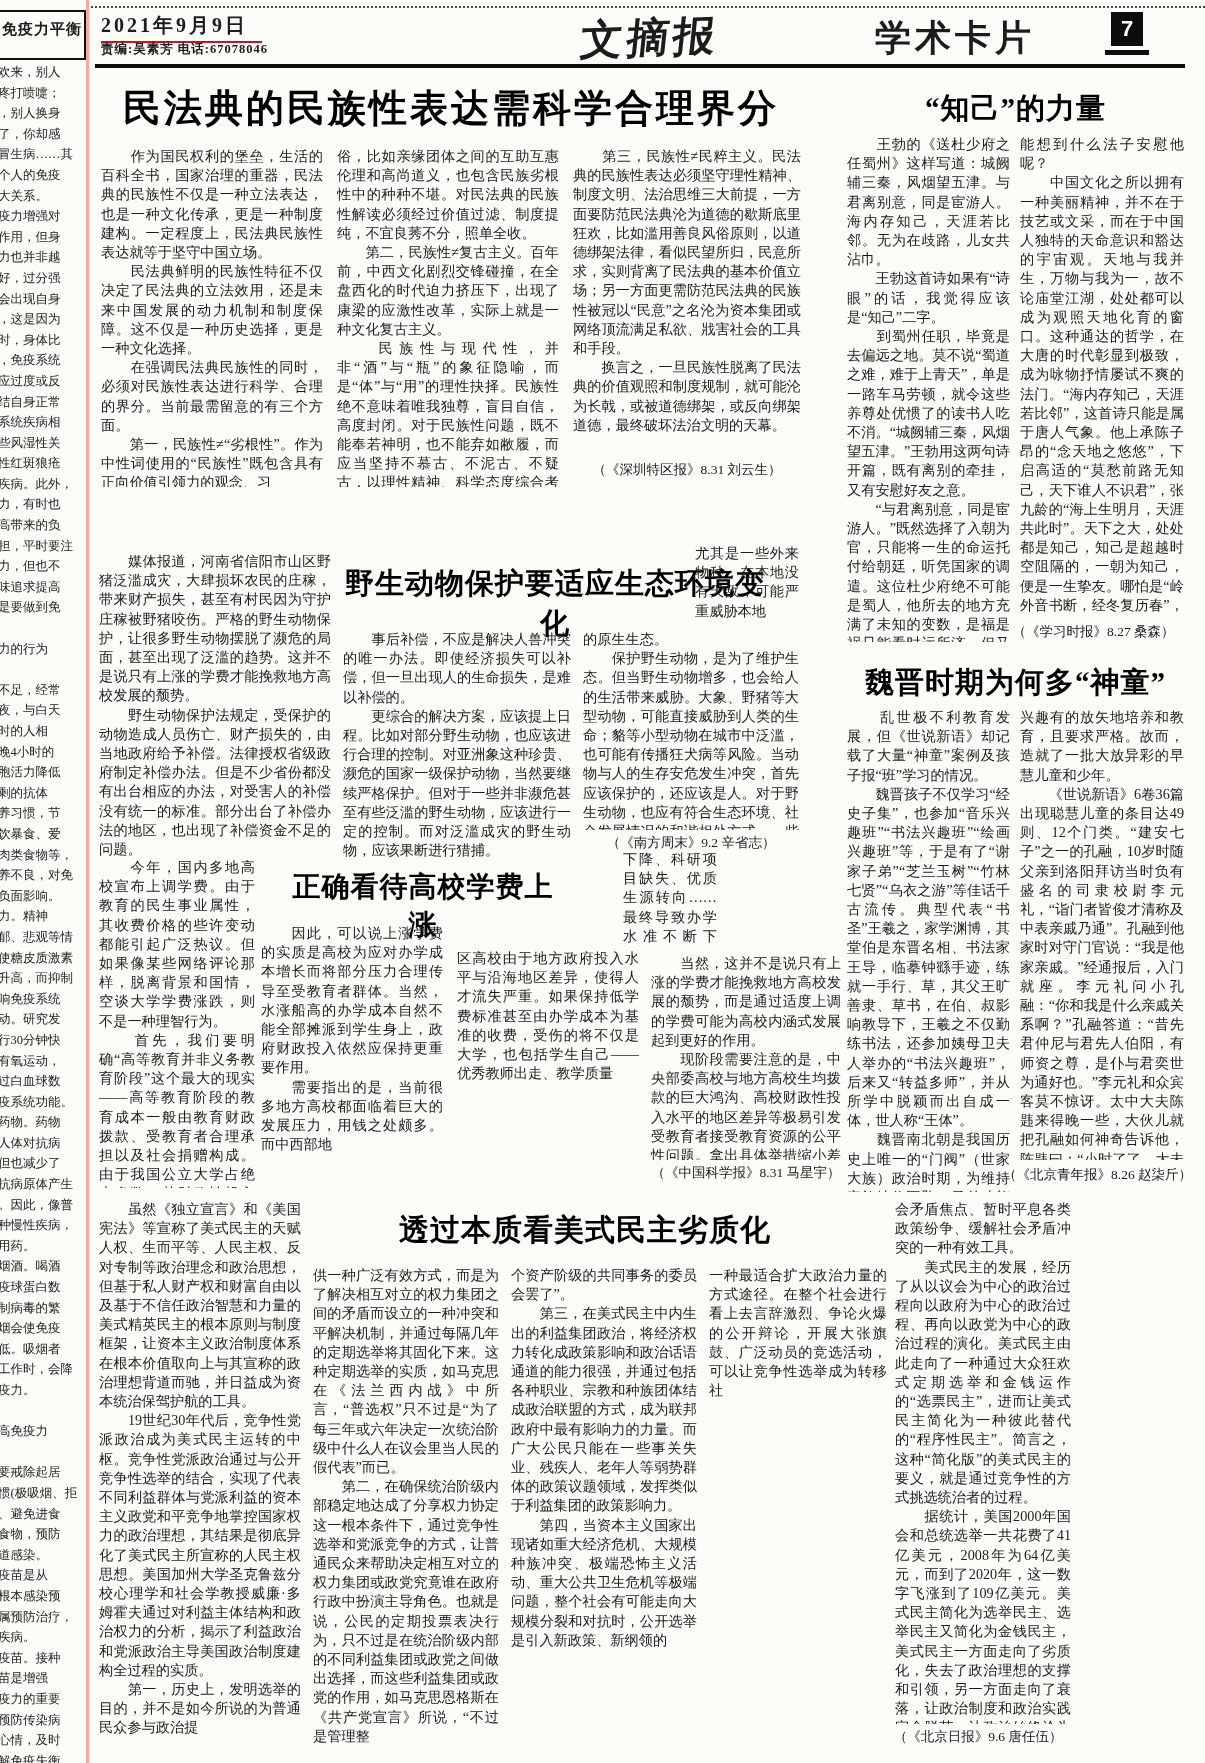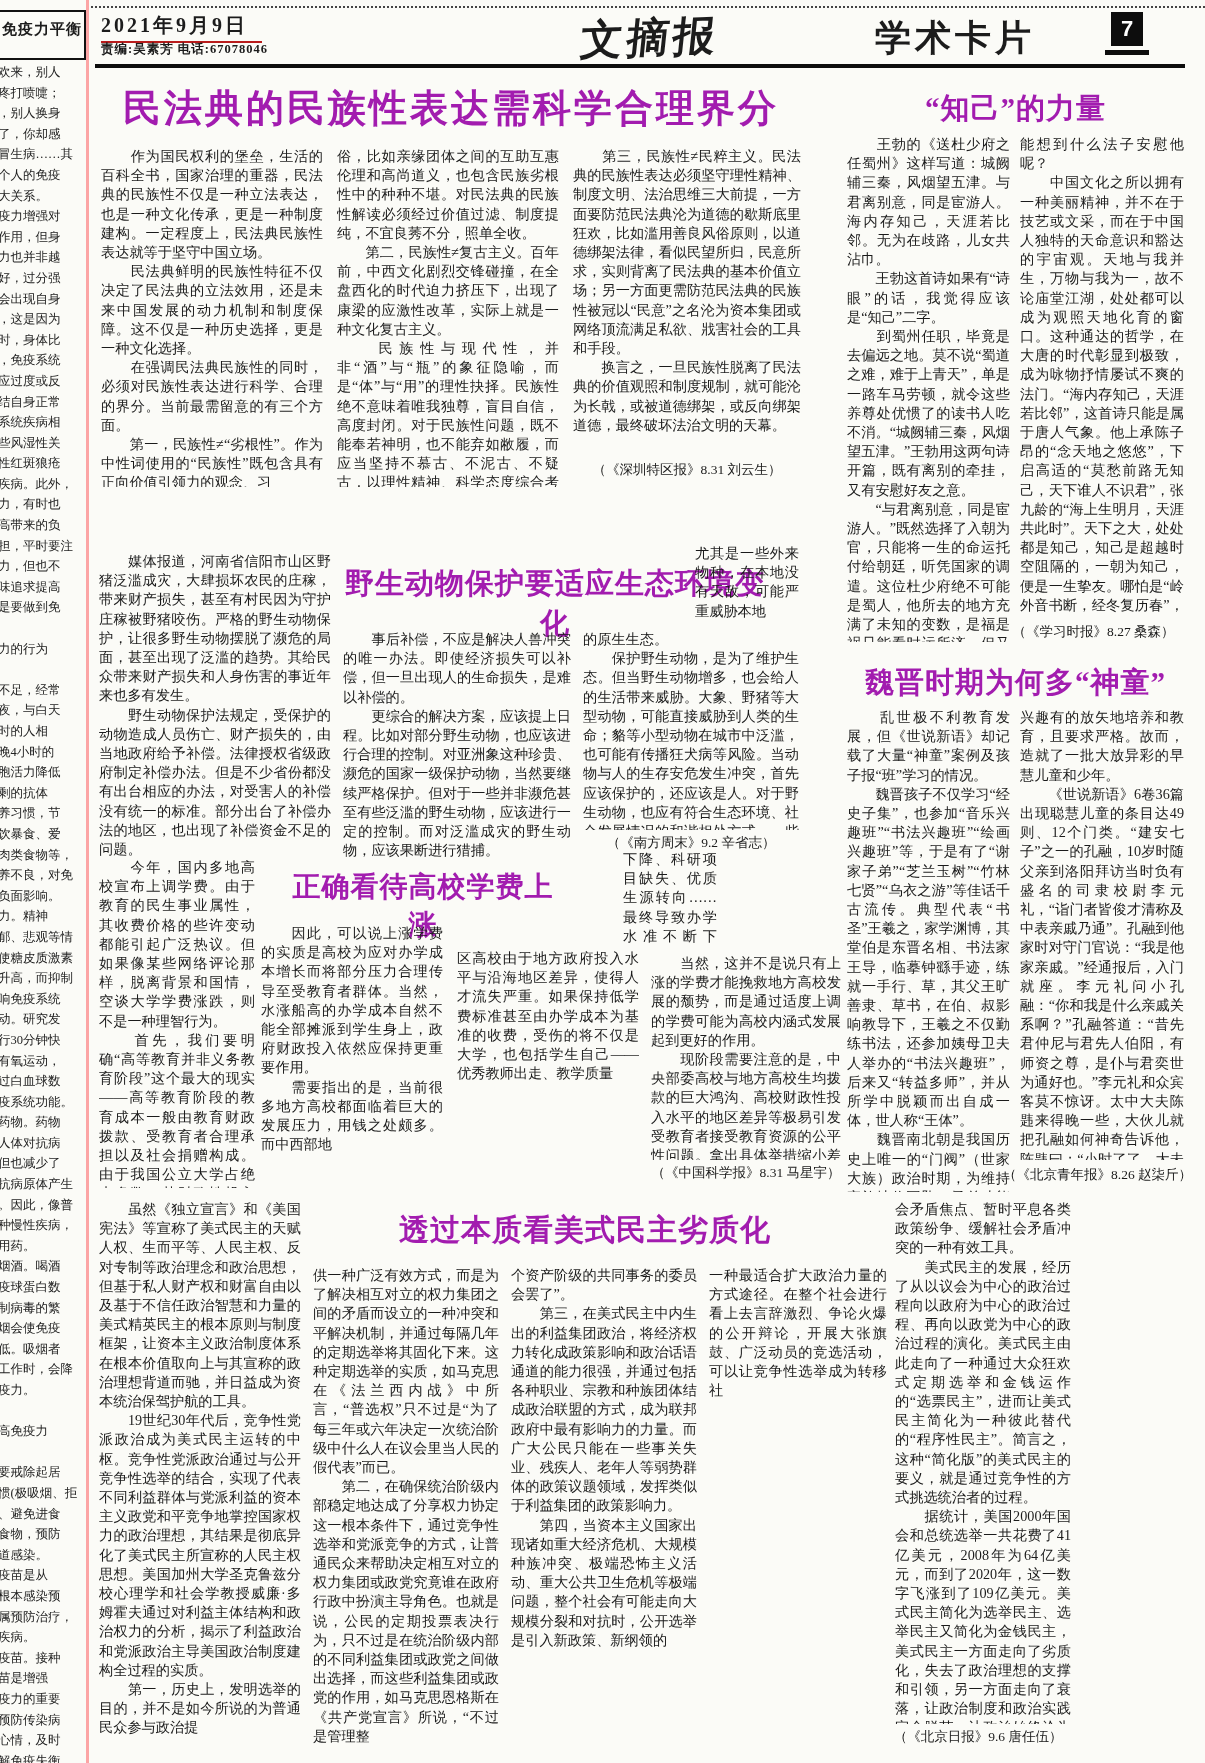--- a/index.html
+++ b/index.html
@@ -16,21 +16,21 @@
   #header{position:absolute;left:95px;top:10px;width:1090px;height:52px;}
   #date-line{position:absolute;left:6px;top:2px;font-size:20px;font-weight:bold;letter-spacing:3px;border-bottom:2px solid #b91c1c;padding:0 14px 2px 0;}
   #editor-line{position:absolute;left:6px;top:31px;font-size:12.5px;font-weight:bold;letter-spacing:1px;}
   #masthead{position:absolute;left:445px;top:0px;width:220px;text-align:center;font-size:42px;font-weight:bold;transform:skewX(-8deg) rotate(-2deg);letter-spacing:4px;}
   #section-title{position:absolute;right:150px;top:4px;font-family:"Liberation Sans","DejaVu Sans",sans-serif;font-weight:900;font-size:36px;letter-spacing:4px;}
   #page-number-box{position:absolute;right:42px;top:2px;width:32px;height:34px;background:#0d0d0d;color:#fff;text-align:center;line-height:34px;font-size:22px;font-weight:bold;font-family:"Liberation Sans",sans-serif;}
   #page-number-bar{position:absolute;right:36px;top:40px;width:44px;height:5px;background:#0d0d0d;}
   #header-rule{position:absolute;left:95px;top:64px;width:1090px;height:4px;background:#0d0d0d;}
   
   .article{position:absolute;}
-  .a-title{position:absolute;text-align:center;font-weight:bold;color:#a21caf;letter-spacing:1px;}
+  .a-title{position:absolute;text-align:center;font-weight:bold;color:#000000;letter-spacing:1px;}
   .col{position:absolute;font-size:14.2px;line-height:19.2px;text-align:justify;white-space:pre-line;overflow:hidden;color:#1b1b1b;}
   .attr{position:absolute;font-size:13.5px;text-align:center;white-space:nowrap;color:#1b1b1b;}
 </style>
 </head>
 <body>
 
 <div id="page">
 
   <div id="dotted-rule"></div>
 
@@ -158,21 +158,21 @@
     <div class="col" style="left:4px;top:50px;width:163px;height:507px;">　　王勃的《送杜少府之任蜀州》这样写道：城阙辅三秦，风烟望五津。与君离别意，同是宦游人。海内存知己，天涯若比邻。无为在歧路，儿女共沾巾。
 　　王勃这首诗如果有“诗眼”的话，我觉得应该是“知己”二字。
 　　到蜀州任职，毕竟是去偏远之地。莫不说“蜀道之难，难于上青天”，单是一路车马劳顿，就令这些养尊处优惯了的读书人吃不消。“城阙辅三秦，风烟望五津。”王勃用这两句诗开篇，既有离别的牵挂，又有安慰好友之意。
 　　“与君离别意，同是宦游人。”既然选择了入朝为官，只能将一生的命运托付给朝廷，听凭国家的调遣。这位杜少府绝不可能是蜀人，他所去的地方充满了未知的变数，是福是祸只能看时运所济，但又有什么办法呢？此情此景，作为好友知己的王勃，</div>
     <div class="col" style="left:177px;top:50px;width:164px;height:482px;">能想到什么法子安慰他呢？
 　　中国文化之所以拥有一种美丽精神，并不在于技艺或文采，而在于中国人独特的天命意识和豁达的宇宙观。天地与我并生，万物与我为一，故不论庙堂江湖，处处都可以成为观照天地化育的窗口。这种通达的哲学，在大唐的时代彰显到极致，成为咏物抒情屡试不爽的法门。“海内存知己，天涯若比邻”，这首诗只能是属于唐人气象。他上承陈子昂的“念天地之悠悠”，下启高适的“莫愁前路无知己，天下谁人不识君”，张九龄的“海上生明月，天涯共此时”。天下之大，处处都是知己，知己是超越时空阻隔的，一朝为知己，便是一生挚友。哪怕是“岭外音书断，经冬复历春”，也不会更改这份友谊的承诺。这就是中国人推崇的信义之美。如此，则自然不用在离别之际作儿女之态，哭哭啼啼了。</div>
     <div class="attr" style="left:160px;top:538px;width:181px;">（《学习时报》8.27 桑森）</div>
   </div>
 
   <div class="article" style="left:95px;top:538px;width:708px;height:330px;">
-    <div class="col" style="left:4px;top:14px;width:232px;height:306px;">　　媒体报道，河南省信阳市山区野猪泛滥成灾，大肆损坏农民的庄稼，带来财产损失，甚至有村民因为守护庄稼被野猪咬伤。严格的野生动物保护，让很多野生动物摆脱了濒危的局面，甚至出现了泛滥的趋势。其给民众带来财产损失和人身伤害的事近年来也多有发生。
+    <div class="col" style="left:4px;top:14px;width:232px;height:306px;">　　媒体报道，河南省信阳市山区野猪泛滥成灾，大肆损坏农民的庄稼，带来财产损失，甚至有村民因为守护庄稼被野猪咬伤。严格的野生动物保护，让很多野生动物摆脱了濒危的局面，甚至出现了泛滥的趋势。这并不是说只有上涨的学费才能挽救地方高校发展的颓势。
 　　野生动物保护法规定，受保护的动物造成人员伤亡、财产损失的，由当地政府给予补偿。法律授权省级政府制定补偿办法。但是不少省份都没有出台相应的办法，对受害人的补偿没有统一的标准。部分出台了补偿办法的地区，也出现了补偿资金不足的问题。</div>
     <div class="a-title" style="left:248px;top:26px;width:424px;font-size:29px;">野生动物保护要适应生态环境变化</div>
     <div class="col" style="left:600px;top:6px;width:104px;height:80px;">尤其是一些外来物种，在本地没有天敌，可能严重威胁本地</div>
     <div class="col" style="left:248px;top:92px;width:228px;height:232px;">　　事后补偿，不应是解决人兽冲突的唯一办法。即使经济损失可以补偿，但一旦出现人的生命损失，是难以补偿的。
 　　更综合的解决方案，应该提上日程。比如对部分野生动物，也应该进行合理的控制。对亚洲象这种珍贵、濒危的国家一级保护动物，当然要继续严格保护。但对于一些并非濒危甚至有些泛滥的野生动物，应该进行一定的控制。而对泛滥成灾的野生动物，应该果断进行猎捕。
 　　单一物种泛滥，也可能对整个生态环境带来破坏性的影响。</div>
     <div class="col" style="left:488px;top:92px;width:216px;height:200px;">的原生生态。
 　　保护野生动物，是为了维护生态。但当野生动物增多，也会给人的生活带来威胁。大象、野猪等大型动物，可能直接威胁到人类的生命；貉等小型动物在城市中泛滥，也可能有传播狂犬病等风险。当动物与人的生存安危发生冲突，首先应该保护的，还应该是人。对于野生动物，也应有符合生态环境、社会发展情况的和谐相处方式。一些泛滥的野生动物，应该果断处置，该捕杀就捕杀，该转移就转移，该隔离就隔离。</div>
     <div class="attr" style="left:488px;top:296px;width:216px;">（《南方周末》9.2 辛省志）</div>
   </div>

